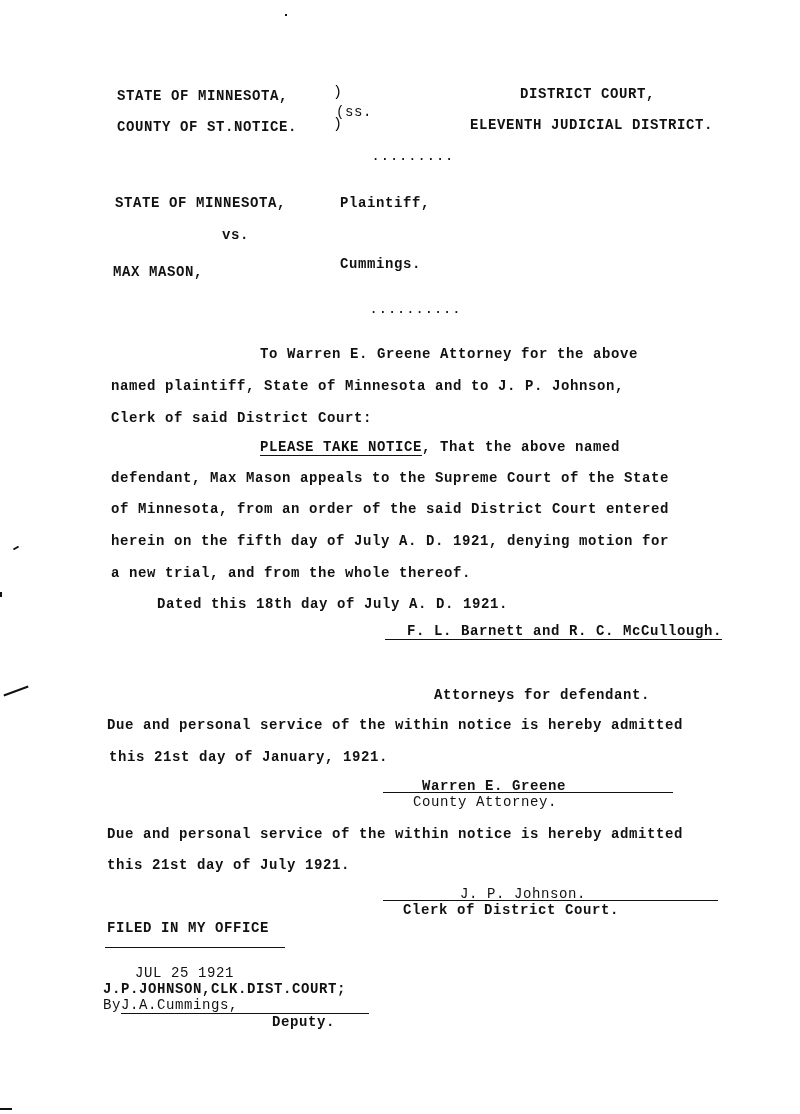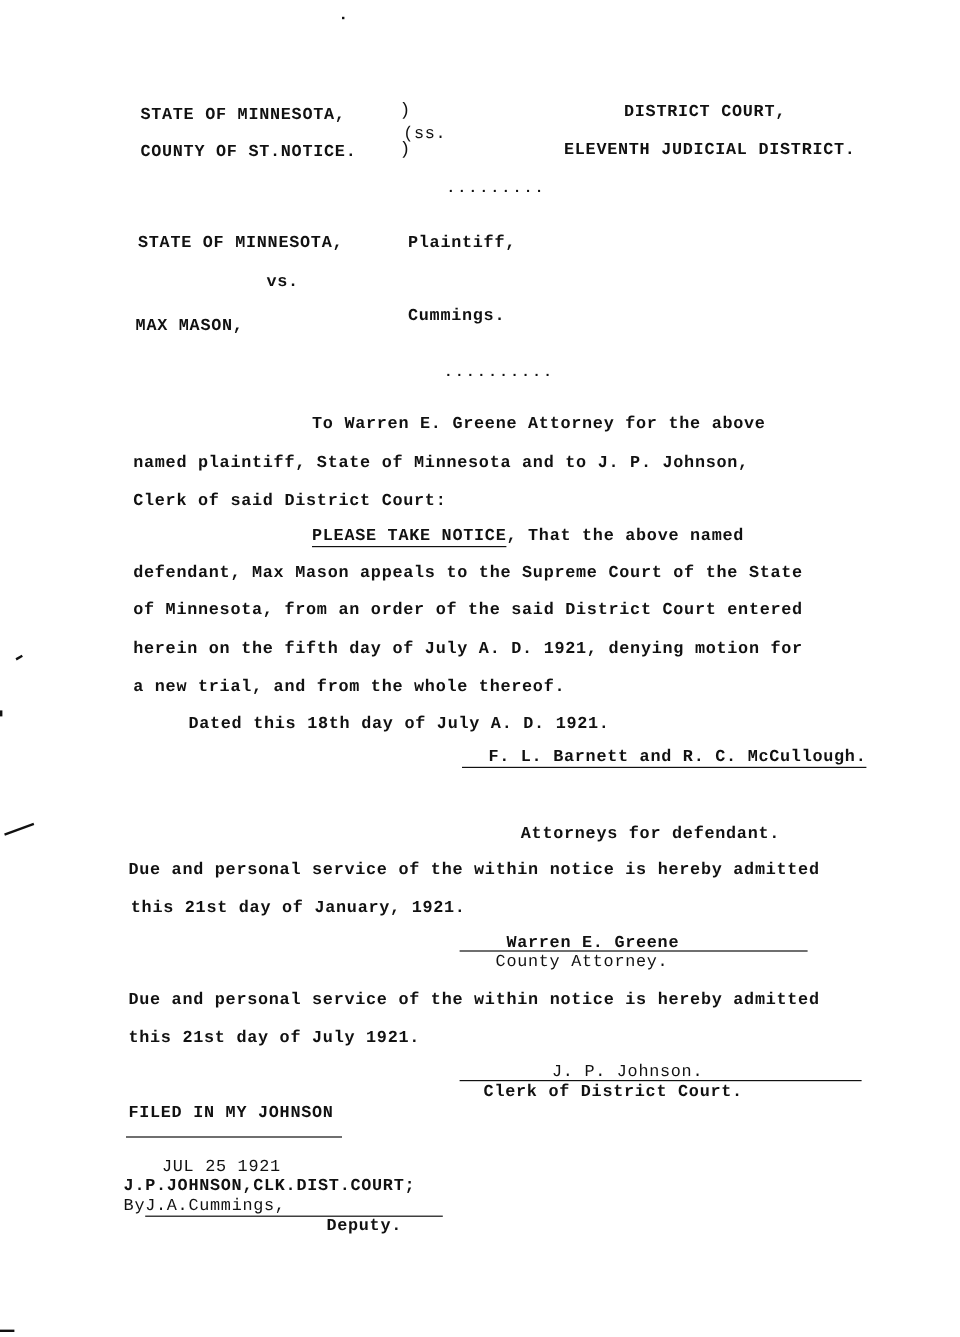--- a/index.html
+++ b/index.html
@@ -53,21 +53,21 @@
 <div class="t" style="left:422px;top:778px;font-weight:bold;">Warren E. Greene</div>
 <div class="rule" style="left:383px;top:792px;width:290px;"></div>
 <div class="t" style="left:413px;top:794px;font-weight:normal;">County Attorney.</div>
 
 <div class="t" style="left:107px;top:826px;">Due and personal service of the within notice is hereby admitted</div>
 <div class="t" style="left:107px;top:857px;">this 21st day of July 1921.</div>
 <div class="t" style="left:412px;top:886px;font-weight:normal;margin-left:48px;">J. P. Johnson.</div>
 <div class="rule" style="left:383px;top:900px;width:335px;"></div>
 <div class="t" style="left:403px;top:902px;">Clerk of District Court.</div>
 
-<div class="t" style="left:107px;top:920px;">FILED IN MY JOHNSON</div>
+<div class="t" style="left:107px;top:920px;">FILED IN MY OFFICE</div>
 <div class="rule" style="left:105px;top:947px;width:180px;"></div>
 <div class="t" style="left:135px;top:965px;font-weight:normal;">JUL 25 1921</div>
 <div class="t" style="left:103px;top:981px;font-weight:bold;">J.P.JOHNSON,CLK.DIST.COURT;</div>
 <div class="t" style="left:103px;top:997px;font-weight:normal;"><span>By</span><span class="ul" style="display:inline-block;width:248px;">J.A.Cummings,</span></div>
 <div class="t" style="left:252px;top:1014px;padding-left:20px;">Deputy.</div>
 
 <div class="mark" style="left:13px;top:547px;width:6px;height:2px;transform:rotate(-30deg);"></div>
 <div class="mark" style="left:0px;top:592px;width:2px;height:5px;"></div>
 <div class="mark" style="left:3px;top:690px;width:26px;height:2px;transform:rotate(-20deg);"></div>
 <div class="mark" style="left:285px;top:14px;width:2px;height:2px;"></div>

